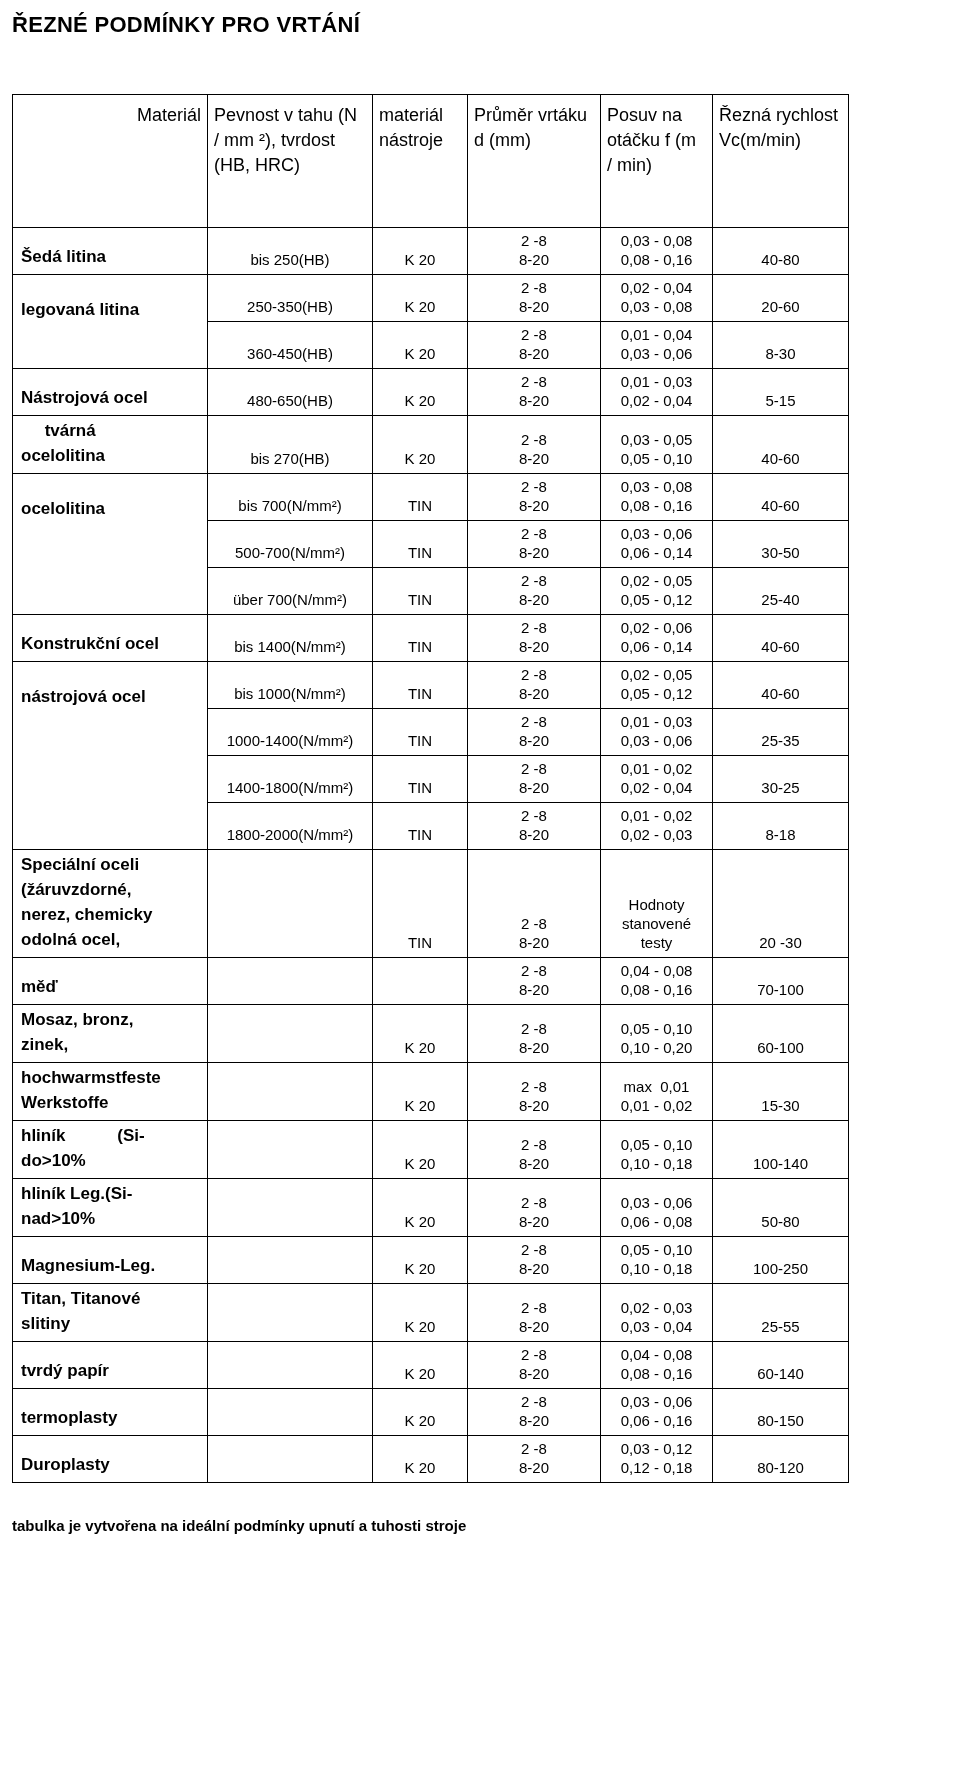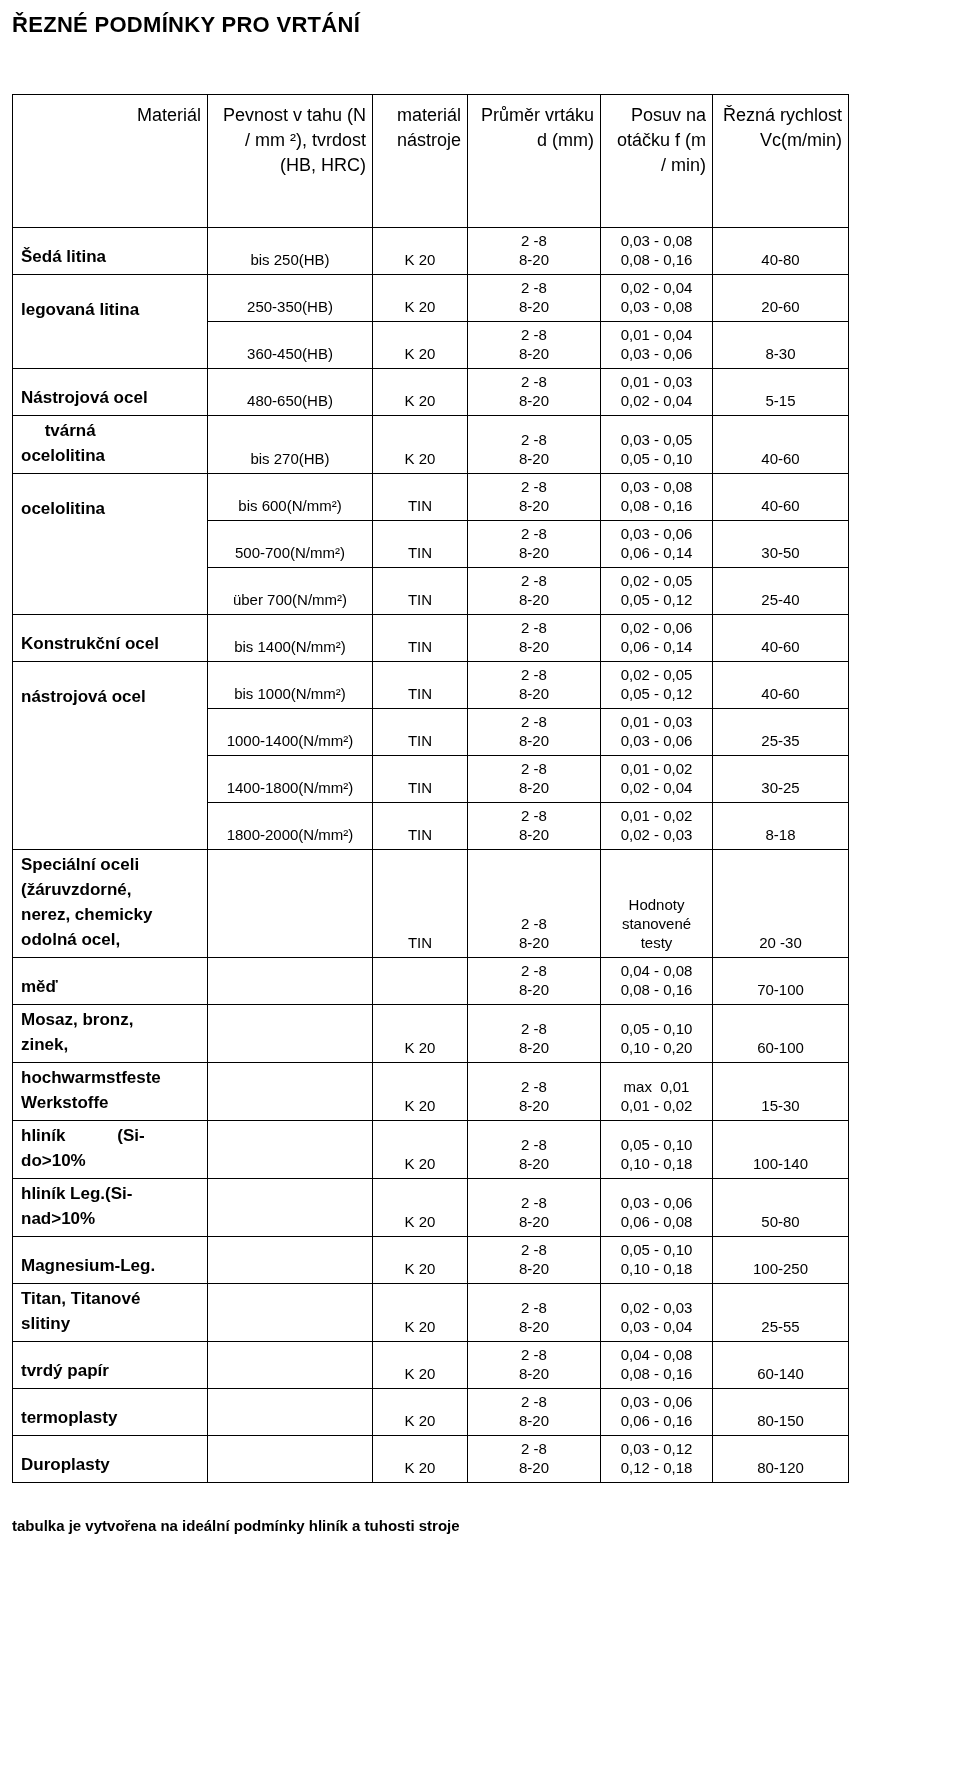--- a/index.html
+++ b/index.html
@@ -24,21 +24,21 @@
   }
   table.cutting th, table.cutting td {
     border: 1px solid #000000;
     overflow: hidden;
   }
   table.cutting th {
     font-weight: normal;
     font-size: 18px;
     line-height: 25px;
     vertical-align: top;
-    text-align: right;
+    text-align: left;
     padding: 8px 6px;
     height: 133px;
   }
   table.cutting th.mat-h {
     text-align: right;
     padding-left: 9px;
   }
   tbody tr { height: 47px; }
   tbody td {
     font-size: 15px;
@@ -141,21 +141,21 @@
           <td class="str">bis 270(HB)</td>
           <td class="tool">K 20</td>
           <td class="two">2 -8
 8-20</td>
           <td class="two">0,03 - 0,05
 0,05 - 0,10</td>
           <td class="spd">40-60</td>
         </tr>
         <tr>
           <td class="mat pad-top" rowspan="3">ocelolitina</td>
-          <td class="str">bis 600(N/mm²)</td>
+          <td class="str">bis 700(N/mm²)</td>
           <td class="tool">TIN</td>
           <td class="two">2 -8
 8-20</td>
           <td class="two">0,03 - 0,08
 0,08 - 0,16</td>
           <td class="spd">40-60</td>
         </tr>
         <tr>
           <td class="str">500-700(N/mm²)</td>
           <td class="tool">TIN</td>
@@ -336,14 +336,14 @@
           <td class="tool">K 20</td>
           <td class="two">2 -8
 8-20</td>
           <td class="two">0,03 - 0,12
 0,12 - 0,18</td>
           <td class="spd">80-120</td>
         </tr>
       </tbody>
   </table>
 
-  <p class="footnote">tabulka je vytvořena na ideální podmínky hliník a tuhosti stroje</p>
+  <p class="footnote">tabulka je vytvořena na ideální podmínky upnutí a tuhosti stroje</p>
 </div>
 
 </body></html>

